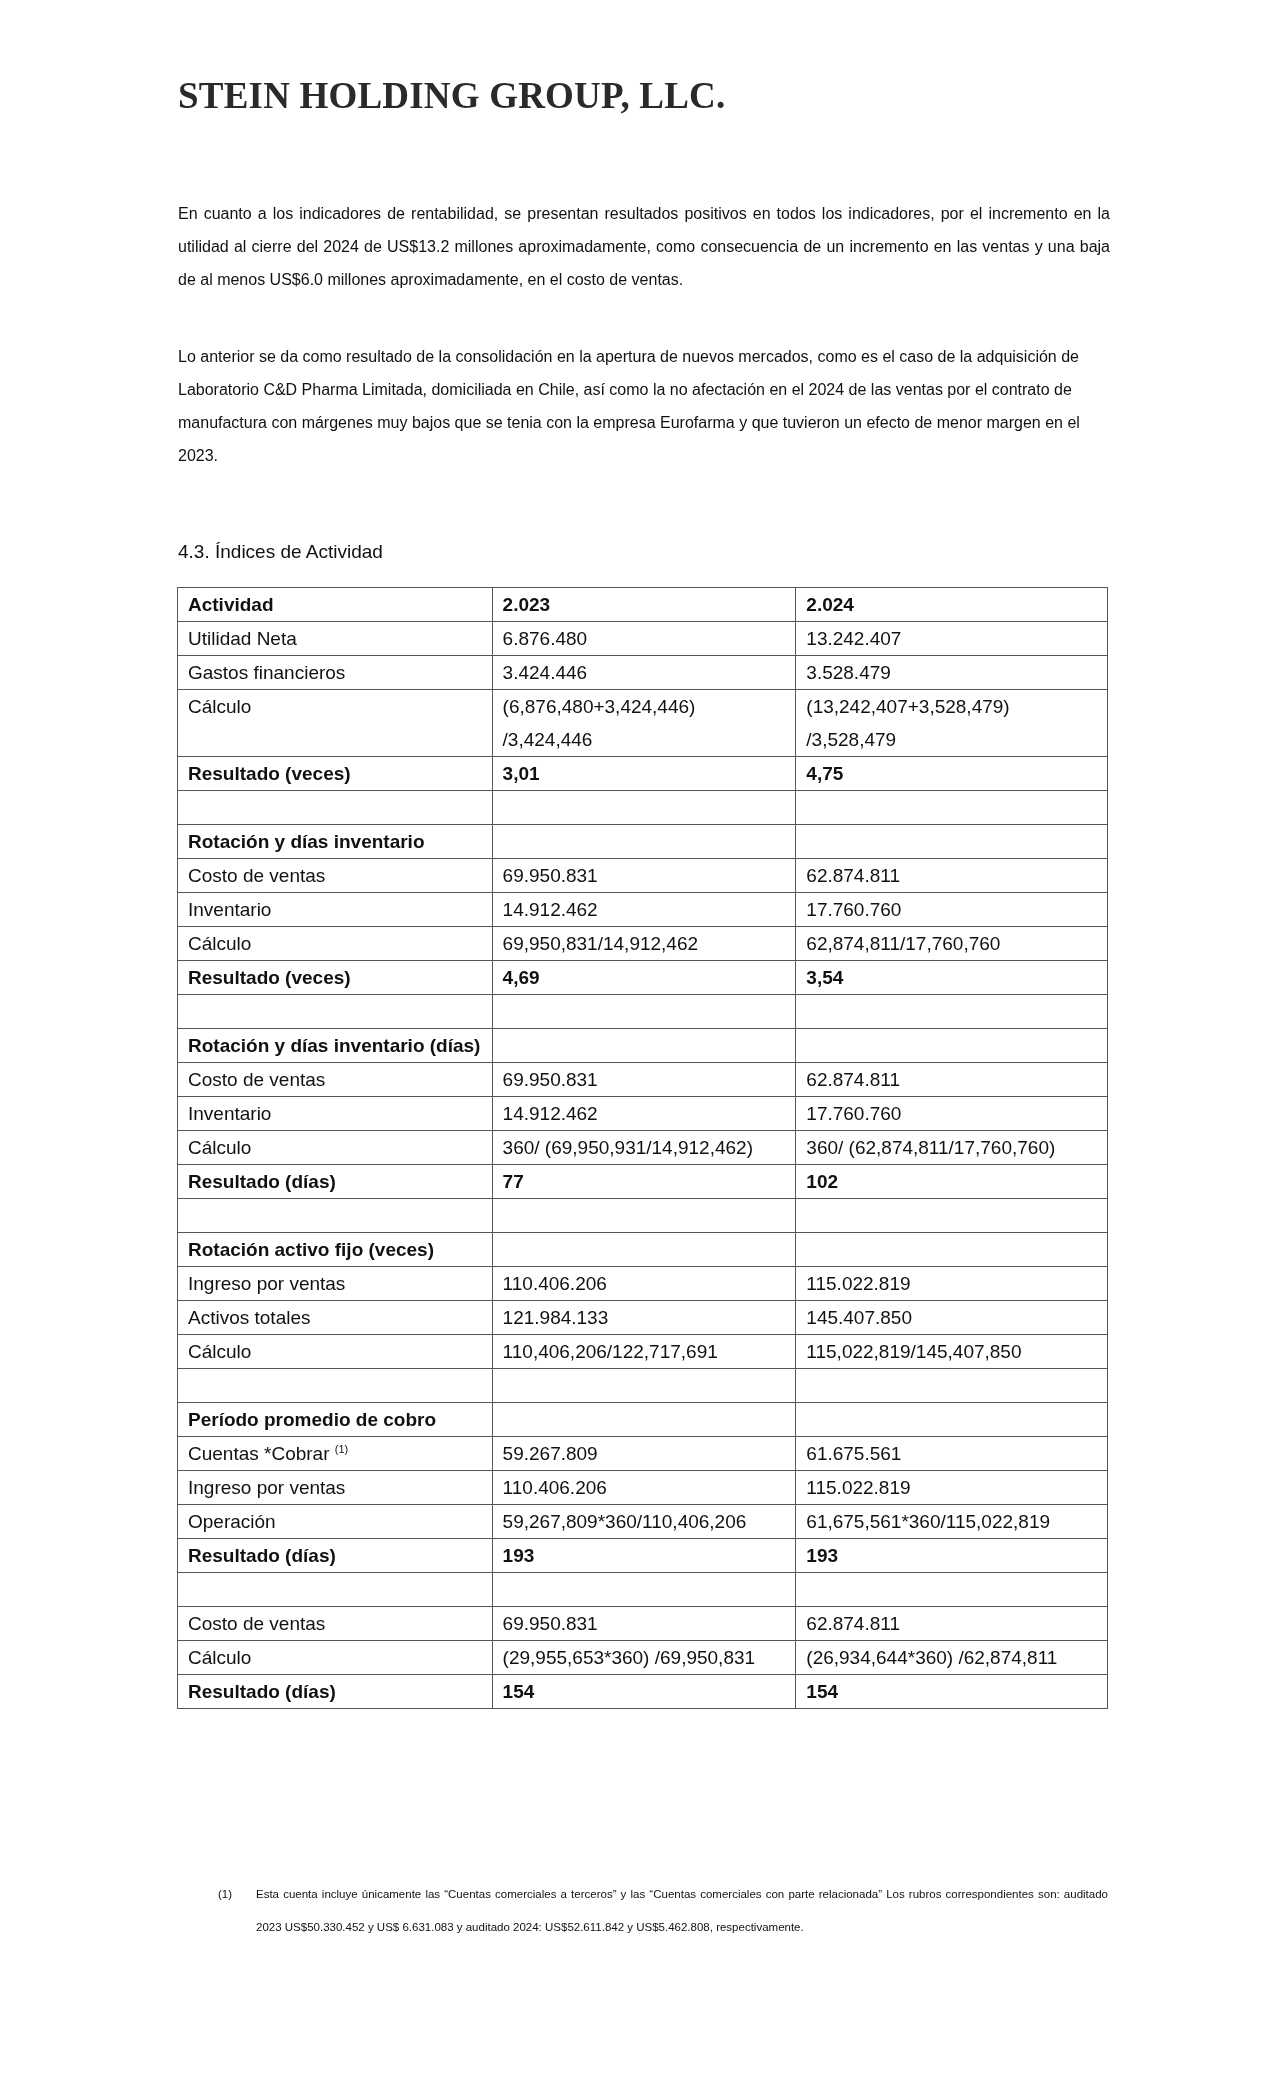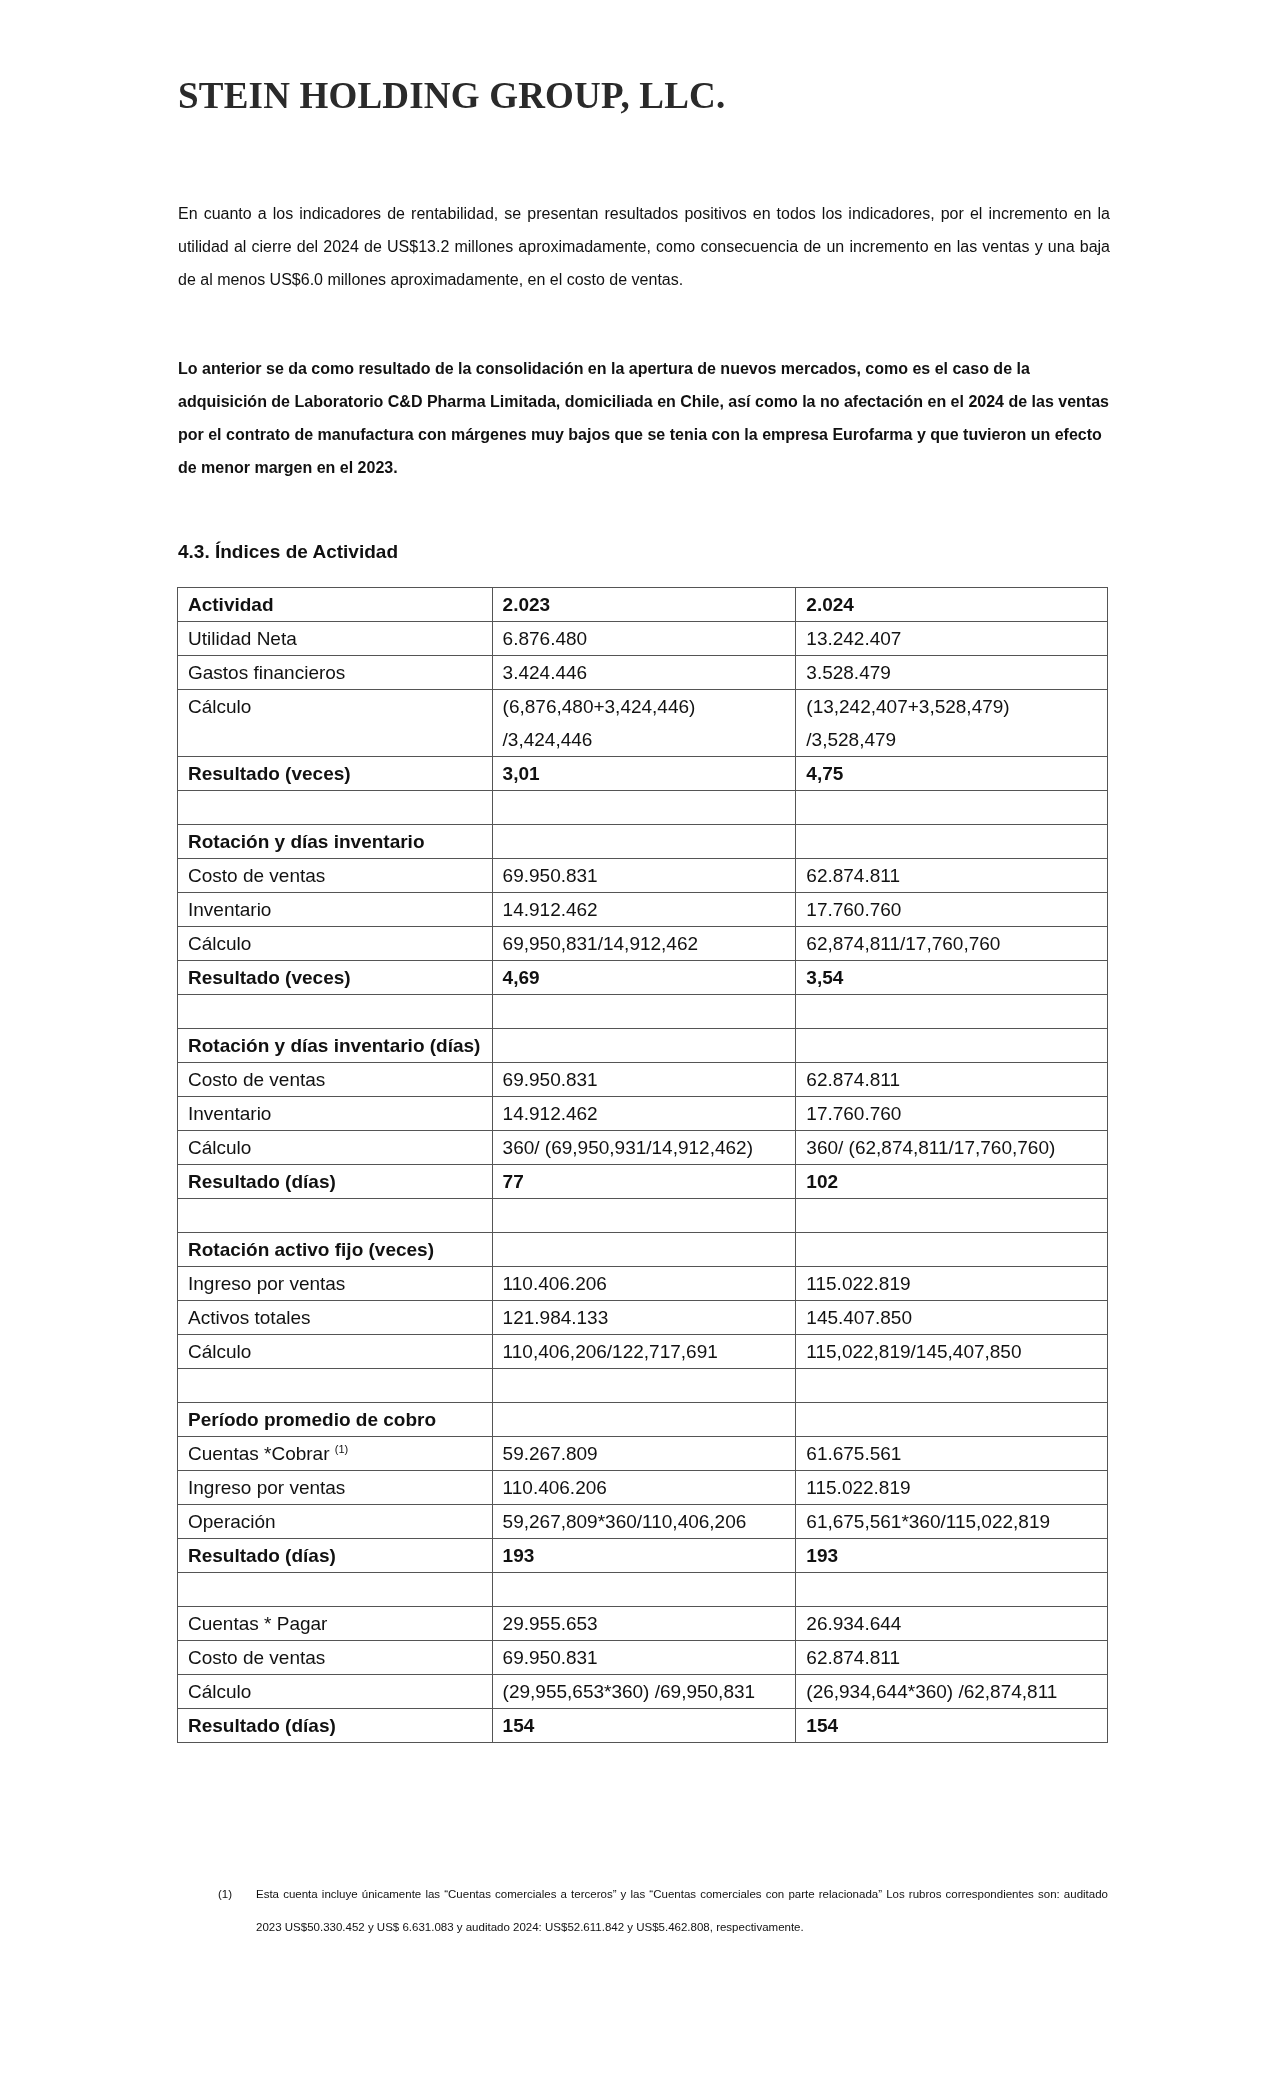--- a/index.html
+++ b/index.html
@@ -10,25 +10,25 @@
     font-family: "Liberation Serif", "DejaVu Serif", serif;
     font-weight: bold; font-size: 37px; color: #2a2a2a; letter-spacing: 0.2px;
   }
   .para {
     position: absolute; left: 178px; width: 932px;
     font-family: "Liberation Sans", "DejaVu Sans", sans-serif;
     font-size: 16px; line-height: 33px; color: #111;
     text-align: justify; margin: 0;
   }
   .p1 { top: 197px; }
-  .p2 { top: 352px; text-align: left; font-weight: bold; }
+  .p2 { top: 340px; text-align: left; }
   .section-heading {
     position: absolute; left: 178px; top: 541px;
     font-family: "Liberation Sans", "DejaVu Sans", sans-serif;
-    font-weight: bold; font-size: 19px; color: #111;
+    font-weight: normal; font-size: 19px; color: #111;
   }
   table.activity {
     position: absolute; left: 177px; top: 587px; width: 931px;
     border-collapse: collapse;
     font-family: Liberation Sans, sans-serif;
     font-size: 19px; color: #111;
   }
   table.activity col.c1 { width: 315px; }
   table.activity col.c2 { width: 304px; }
   table.activity col.c3 { width: 312px; }
@@ -219,25 +219,20 @@
         <td>193</td>
         <td>193</td>
       </tr>
       <tr>
         <td></td>
         <td></td>
         <td></td>
       </tr>
 
       <tr>
-        <td>Cuentas * Pagar</td>
-        <td>29.955.653</td>
-        <td>26.934.644</td>
-      </tr>
-      <tr>
         <td>Costo de ventas</td>
         <td>69.950.831</td>
         <td>62.874.811</td>
       </tr>
       <tr>
         <td>Cálculo</td>
         <td>(29,955,653*360) /69,950,831</td>
         <td>(26,934,644*360) /62,874,811</td>
       </tr>
       <tr class="bold">

